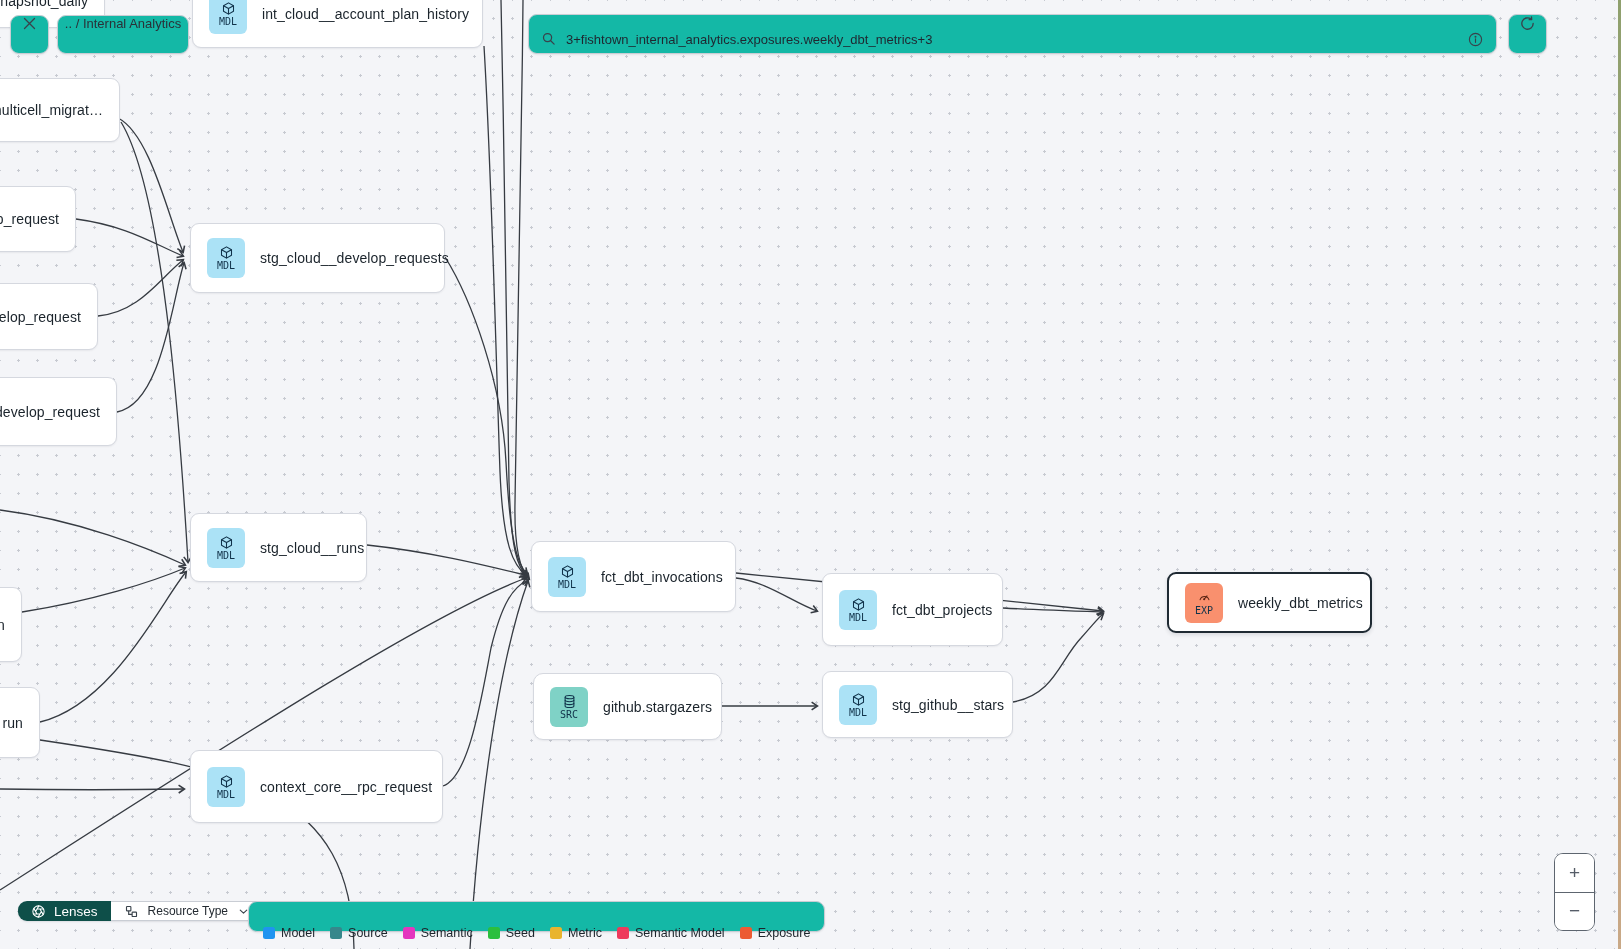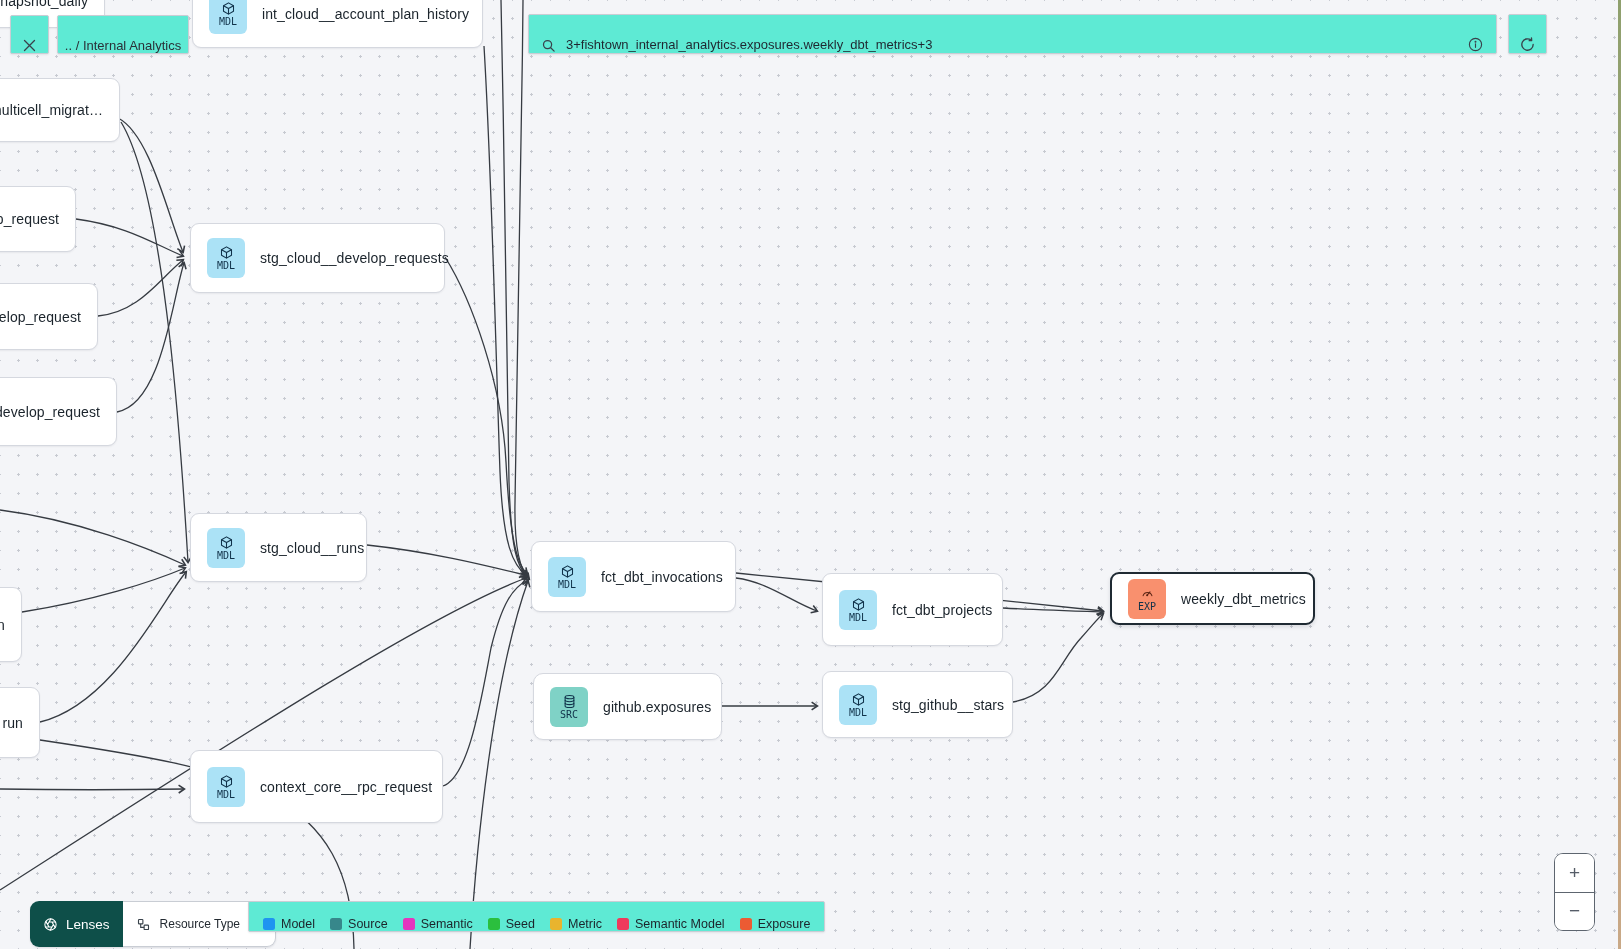--- a/index.html
+++ b/index.html
@@ -23,35 +23,35 @@
   .node.fragment{justify-content:flex-end;}
   .node .label{font-size:14px;color:#1a232b;white-space:nowrap;letter-spacing:.1px;}
   .badge{
     width:38px;height:40px;border-radius:6px;flex:0 0 auto;
     display:flex;flex-direction:column;align-items:center;justify-content:center;gap:0px;
   }
   .badge .code{font-family:"DejaVu Sans Mono",monospace;font-size:10px;color:#10324a;line-height:11px;}
   .badge svg{display:block;}
   
   .chip{
-    position:absolute;background:#5eead4;border:1px solid #c9cdd4;border-radius:2px;
-    box-shadow:0 1px 2px rgba(16,24,40,.08);display:flex;align-items:flex-end;justify-content:center;
+    position:absolute;background:#14b8a6;border:1px solid #c9cdd4;border-radius:9px;
+    box-shadow:0 1px 2px rgba(16,24,40,.08);display:flex;align-items:flex-start;justify-content:center;
     box-sizing:border-box;z-index:10;
   }
   #close-chip{left:10px;top:15px;width:39px;height:39px;cursor:pointer;}
   #breadcrumb-chip{left:57px;top:15px;width:132px;height:39px;font-size:13px;color:#2a3138;}
-  #search-bar{left:528px;top:14px;width:969px;height:40px;justify-content:flex-start;padding:0 12px;gap:8px;}
+  #search-bar{left:528px;top:14px;width:969px;height:40px;justify-content:flex-start;padding:16px 12px;gap:8px;}
   #search-bar input{
     border:none;outline:none;flex:1;font-size:13px;color:#1f2730;background:transparent;
     font-family:"Liberation Sans",sans-serif;
   }
   #refresh-chip{left:1508px;top:14px;width:39px;height:40px;cursor:pointer;}
   
   #lenses-group{
-    position:absolute;left:30px;top:901px;height:46px;display:flex;z-index:10;
+    position:absolute;left:18px;top:901px;height:20px;display:flex;z-index:10;
     border-radius:9px;box-shadow:0 1px 2px rgba(16,24,40,.1);
   }
   #lenses-btn{
     background:#0e4f49;color:#fff;display:flex;align-items:center;gap:8px;
     padding:0 13px;border-radius:9px 0 0 9px;font-size:13.5px;cursor:pointer;
   }
   #resource-type-btn{
     background:#fff;border:1px solid #c9cdd4;border-left:none;border-radius:0 9px 9px 0;
     display:flex;align-items:center;gap:9px;padding:0 13px;font-size:12px;color:#232a31;cursor:pointer;
   }
@@ -184,21 +184,21 @@
     <div class="node" style="left: 533px; top: 673px; width: 189px; height: 67px; border-radius: 10px;">
       <div class="badge" style="background: rgb(127, 210, 198);">
         <svg width="15" height="15" viewBox="0 0 24 24" fill="none" stroke="#10324a" stroke-width="1.7">
           <ellipse cx="12" cy="5" rx="7" ry="2.6"></ellipse>
           <path d="M5 5v4.7c0 1.4 3.1 2.6 7 2.6s7-1.2 7-2.6V5"></path>
           <path d="M5 9.7v4.7c0 1.4 3.1 2.6 7 2.6s7-1.2 7-2.6V9.7"></path>
           <path d="M5 14.4v4.6c0 1.4 3.1 2.6 7 2.6s7-1.2 7-2.6v-4.6"></path>
         </svg>
         <span class="code">SRC</span>
       </div>
-      <span class="label">github.exposures</span>
+      <span class="label">github.stargazers</span>
     </div>
     <div class="node" style="left: 822px; top: 573px; width: 181px; height: 73px;">
       <div class="badge" style="background: rgb(171, 226, 246);">
         <svg width="15" height="15" viewBox="0 0 24 24" fill="none" stroke="#10324a" stroke-width="1.7" stroke-linejoin="round">
           <path d="M12 3 L20 7.5 V16.5 L12 21 L4 16.5 V7.5 Z"></path>
           <path d="M4 7.5 L12 12 L20 7.5 M12 12 V21"></path>
         </svg>
         <span class="code">MDL</span>
       </div>
       <span class="label">fct_dbt_projects</span>
@@ -206,21 +206,21 @@
     <div class="node" style="left: 822px; top: 671px; width: 191px; height: 67px;">
       <div class="badge" style="background: rgb(171, 226, 246);">
         <svg width="15" height="15" viewBox="0 0 24 24" fill="none" stroke="#10324a" stroke-width="1.7" stroke-linejoin="round">
           <path d="M12 3 L20 7.5 V16.5 L12 21 L4 16.5 V7.5 Z"></path>
           <path d="M4 7.5 L12 12 L20 7.5 M12 12 V21"></path>
         </svg>
         <span class="code">MDL</span>
       </div>
       <span class="label">stg_github__stars</span>
     </div>
-    <div class="node selected" style="left: 1110px; top: 572px; width: 205px; height: 53px;">
+    <div class="node selected" style="left: 1167px; top: 572px; width: 205px; height: 61px;">
       <div class="badge" style="background: rgb(249, 144, 110);">
         <svg width="15" height="15" viewBox="0 0 24 24" fill="none" stroke="#5c2413" stroke-width="1.7" stroke-linecap="round">
           <path d="M5 15.5 a7.4 7.4 0 0 1 14 0"></path>
           <path d="M11.5 14.5 L16 9.5"></path>
           <circle cx="11.5" cy="14.8" r="0.8" fill="#5c2413"></circle>
         </svg>
         <span class="code">EXP</span>
       </div>
       <span class="label">weekly_dbt_metrics</span>
     </div>

